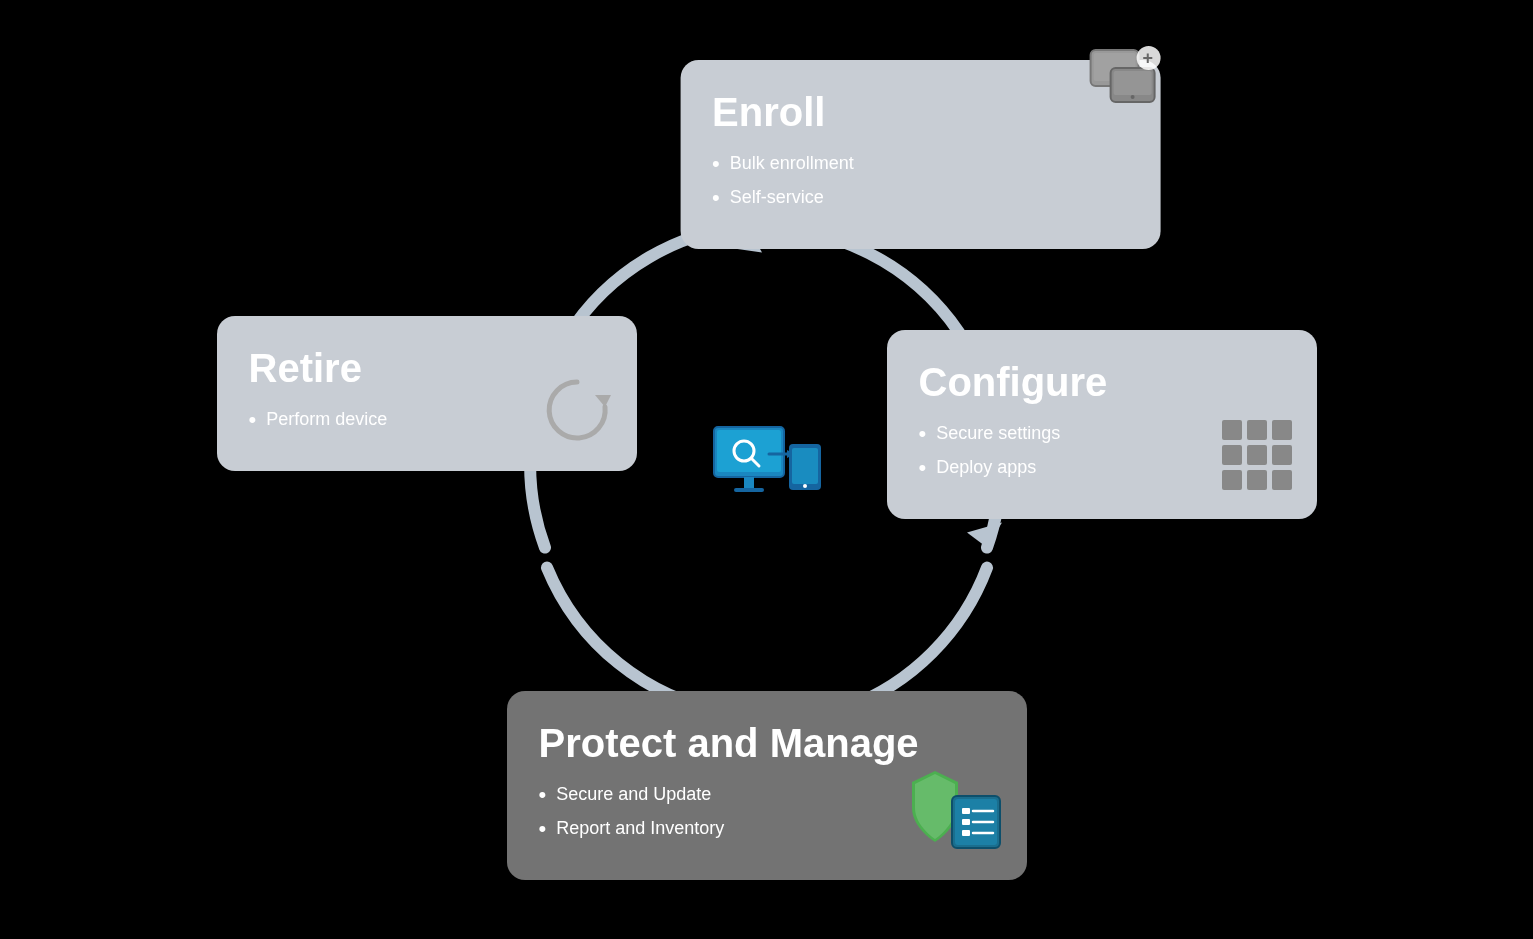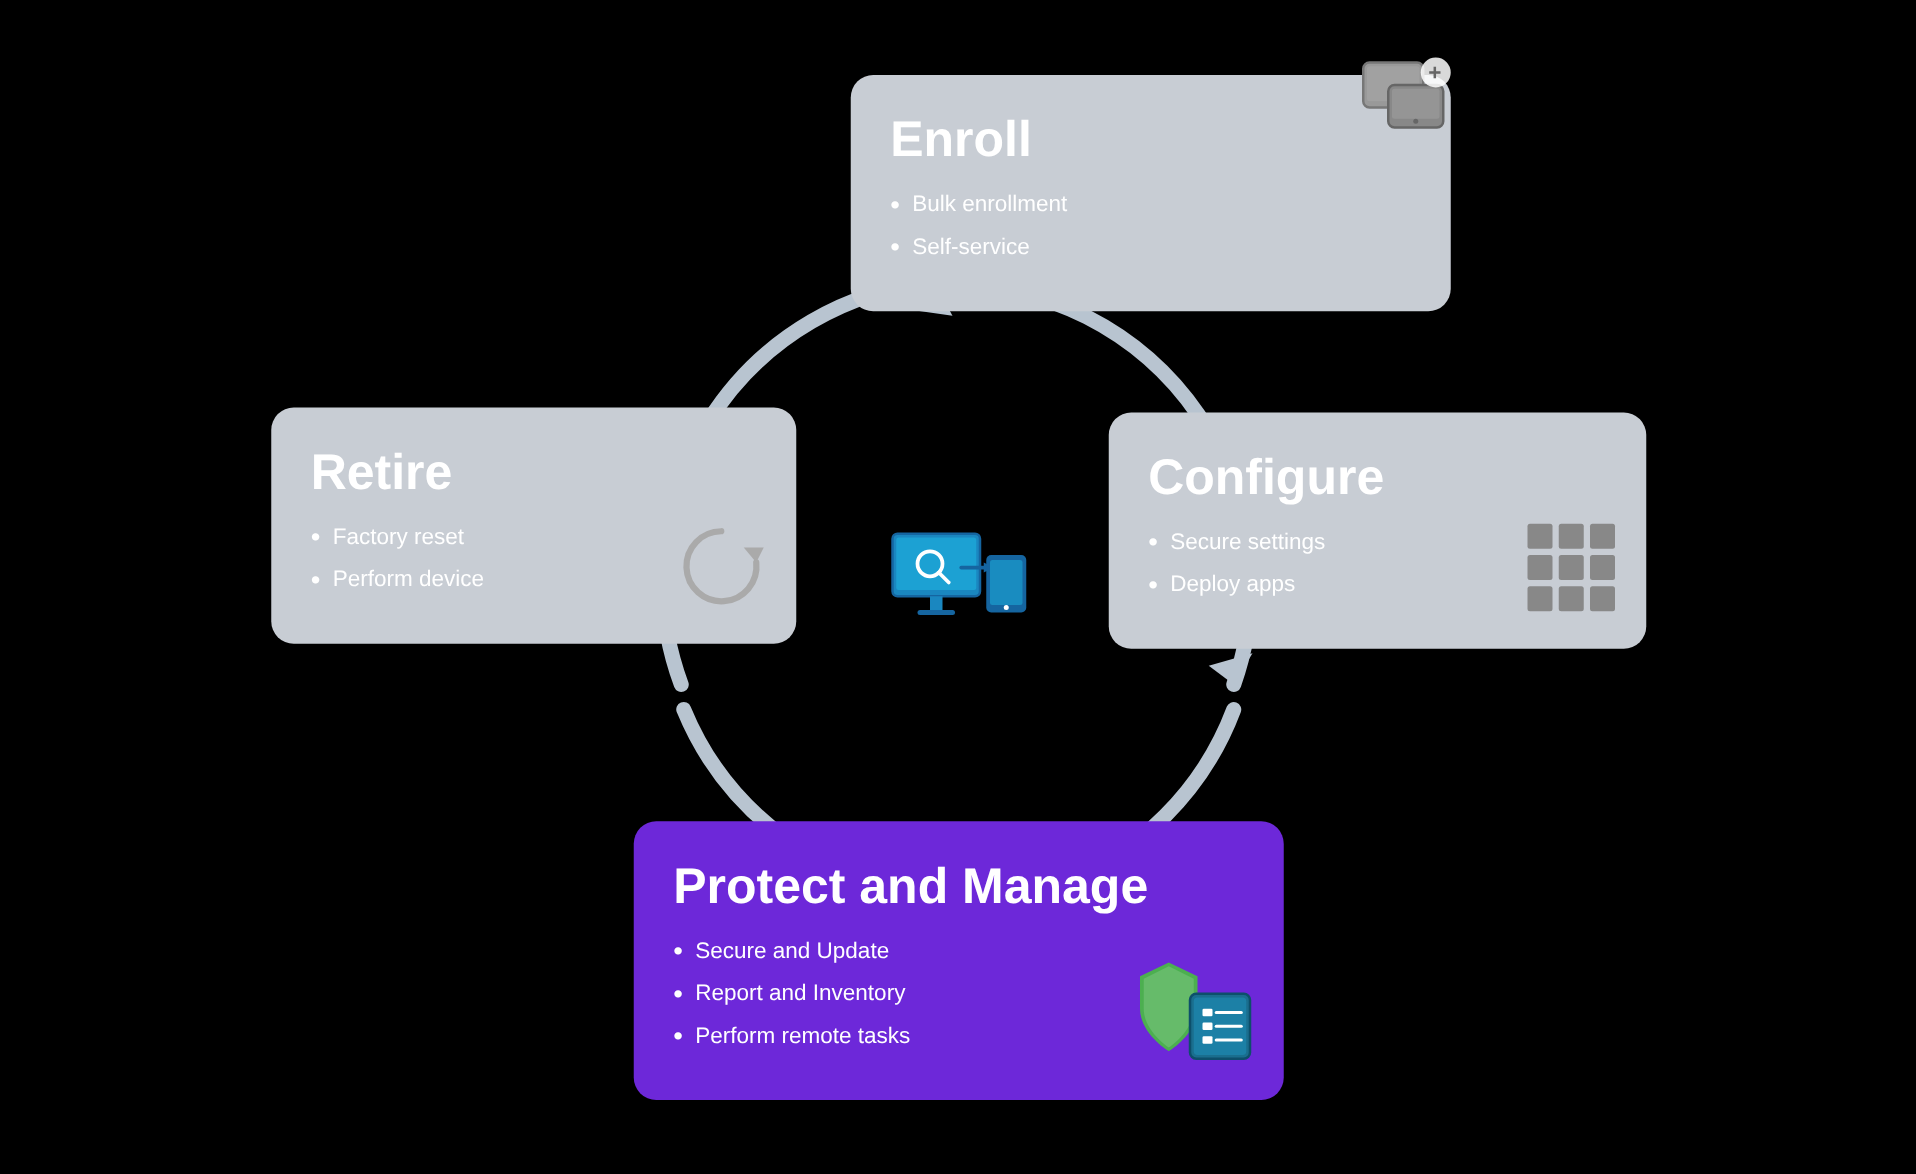--- a/index.html
+++ b/index.html
@@ -80,31 +80,31 @@
     
     .card-configure {
       width: 430px;
       top: 290px;
       right: 0px;
     }
 
     
     .card-retire {
       width: 420px;
-      top: 286px;
+      top: 276px;
       left: 0px;
     }
 
     
     .card-protect {
       width: 520px;
       bottom: 20px;
       left: 50%;
       transform: translateX(-50%);
-      background: #6d28d9;
+      background: #737373;
     }
 
     .card-icon-bottom {
       position: absolute;
       right: 20px;
       bottom: 20px;
     }
 
     
     .center-icon {
@@ -207,38 +207,36 @@
         <rect x="5" y="55" width="20" height="20" rx="2" fill="#888"></rect>
         <rect x="30" y="55" width="20" height="20" rx="2" fill="#888"></rect>
         <rect x="55" y="55" width="20" height="20" rx="2" fill="#888"></rect>
       </svg>
     </div>
   </div>
 
   <div class="card card-retire">
     <h2>Retire</h2>
     <ul>
-      <li>Factory reset</li>
       <li>Perform device</li>
     </ul>
 
     <div class="card-icon-bottom">
       <svg width="80" height="80" viewBox="0 0 80 80" xmlns="http://www.w3.org/2000/svg">
         <path d="M 40 15 A 28 28 0 1 0 68 40" stroke="#aaa" stroke-width="5" fill="none" stroke-linecap="round"></path>
         <polygon points="68,40 58,28 74,28" fill="#aaa"></polygon>
       </svg>
     </div>
   </div>
 
   <div class="card card-protect">
     <h2>Protect and Manage</h2>
     <ul>
       <li>Secure and Update</li>
       <li>Report and Inventory</li>
-      <li>Perform remote tasks</li>
     </ul>
 
     <div class="card-icon-bottom">
       <svg width="100" height="90" viewBox="0 0 100 90" xmlns="http://www.w3.org/2000/svg">
 
         <path d="M 28 5 L 5 16 L 5 42 C 5 62 28 76 28 76 C 28 76 51 62 51 42 L 51 16 Z" fill="#4caf50"></path>
         <path d="M 28 8 L 8 18 L 8 42 C 8 60 28 73 28 73 C 28 73 48 60 48 42 L 48 18 Z" fill="#66bb6a"></path>
 
         <rect x="45" y="30" width="48" height="52" rx="5" fill="#1a6e8e" stroke="#0d4f6b" stroke-width="2"></rect>
         <rect x="48" y="33" width="42" height="46" rx="3" fill="#1e88b0" opacity="0.7"></rect>

